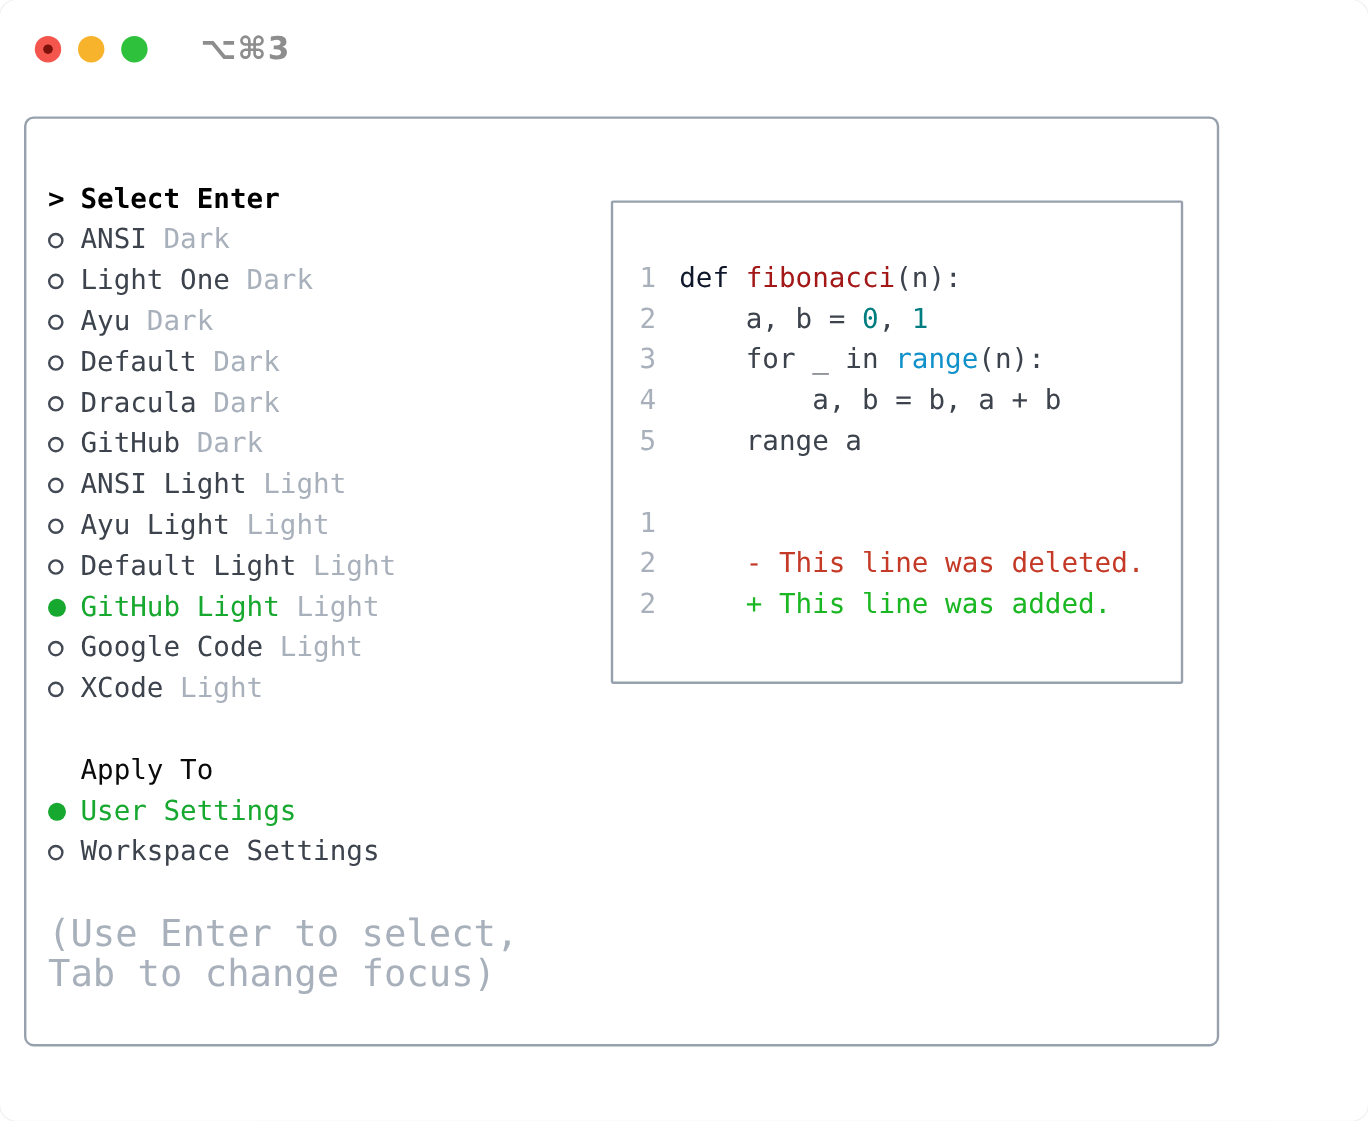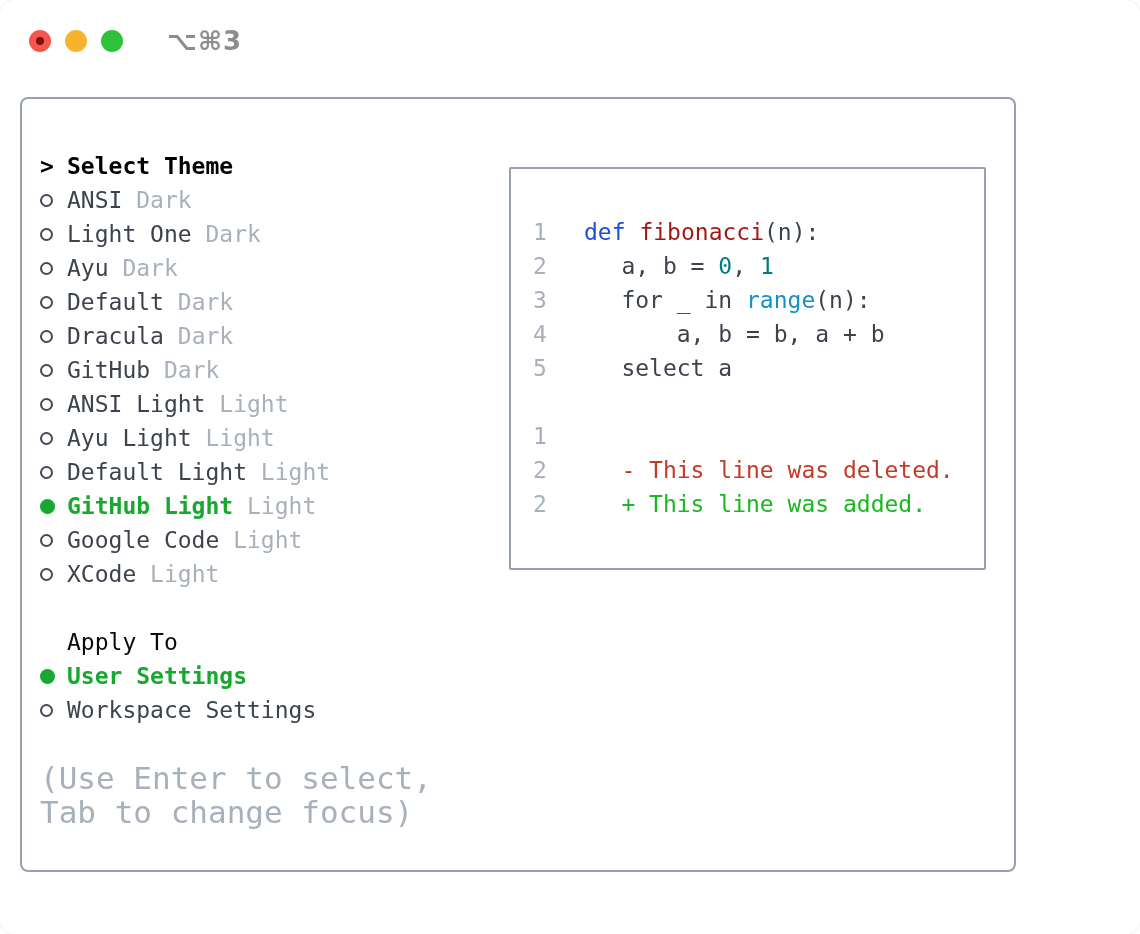--- a/index.html
+++ b/index.html
@@ -29,40 +29,40 @@
   }
   .left-col{width:462px;flex:none;}
   .right-col{flex:1;}
   .row{display:flex;align-items:center;height:34px;font-size:23px;color:#3d434d;}
   .marker{width:27px;flex:none;display:flex;align-items:center;}
   .circle{width:13px;height:13px;box-sizing:border-box;border:2.5px solid #434a55;border-radius:50%;}
   .circle.filled{width:15px;height:15px;border:none;background:#17a82f;}
   .prompt{font-weight:bold;color:#000000;font-size:23px;}
   .header-text{font-weight:bold;color:#000000;}
   .apply-title{color:#0a0a0a;}
-  .row.selected .name{color:#17a82f;font-weight:bold;}
+  .row.selected .name{color:#17a82f;}
   .name{white-space:pre;}
   .variant{color:#a8b0bb;margin-left:1ch;white-space:pre;}
   .apply-row .name{color:#3d434d;}
   .apply-row.selected .name{color:#17a82f;}
   .apply-header{margin-top:34px;}
   .hint{
     margin-top:34px;width:400px;font-size:31px;line-height:34px;color:#a8b0bb;
   }
   
   .preview-box{
     box-sizing:border-box;margin-left:7px;margin-top:18px;width:477px;height:403px;
     border:2px solid #97a1ad;border-radius:2px;background:#ffffff;
     padding:46px 0 0 22px;overflow:hidden;
   }
   .code-line{display:flex;height:34px;align-items:center;font-size:23px;white-space:pre;}
   .ln{width:33px;flex:none;color:#a8b0bb;}
   .code{white-space:pre;}
   .seg-plain{color:#3d434d;}
-  .seg-keyword{color:#1d4ed8;margin-left:18px;}
+  .seg-keyword{color:#0f172a;}
   .seg-title{color:#a31717;}
   .seg-number{color:#007d80;}
   .seg-builtin{color:#1191c9;}
   .seg-context{color:#8e9399;}
   .seg-deleted{color:#c43a27;}
   .seg-added{color:#1bb723;text-align:right;}
 </style>
 </head>
 <body>
 
@@ -75,21 +75,21 @@
     <span class="tl" id="tl-min" style="background: rgb(247, 179, 43);"></span>
     <span class="tl" id="tl-zoom" style="background: rgb(46, 194, 60);"></span>
     <span class="win-title">⌥⌘3</span>
   </div>
 
   <div class="panel">
 
     <div class="left-col">
       <div class="row">
         <span class="marker prompt">&gt;</span>
-        <span class="header-text">Select Theme</span>
+        <span class="header-text">Select Enter</span>
       </div>
 
       <div id="theme-list">
           <div class="row theme-row">
             <span class="marker">
               <span class="circle"></span>
             </span>
             <span class="name">ANSI</span>
             <span class="variant">Dark</span>
           </div>
@@ -195,21 +195,21 @@
       <div class="hint">(Use Enter to select, Tab to change focus)</div>
     </div>
 
     <div class="right-col">
       <div class="preview-box">
         <div id="code">
             <div class="code-line"><span class="ln">1</span><span class="code"><span class="seg-keyword">def </span><span class="seg-title">fibonacci</span><span class="seg-plain">(n):</span></span></div>
             <div class="code-line"><span class="ln">2</span><span class="code"><span class="seg-plain">    a, b = </span><span class="seg-number">0</span><span class="seg-plain">, </span><span class="seg-number">1</span></span></div>
             <div class="code-line"><span class="ln">3</span><span class="code"><span class="seg-plain">    for _ in </span><span class="seg-builtin">range</span><span class="seg-plain">(n):</span></span></div>
             <div class="code-line"><span class="ln">4</span><span class="code"><span class="seg-plain">        a, b = b, a + b</span></span></div>
-            <div class="code-line"><span class="ln">5</span><span class="code"><span class="seg-plain">    select a</span></span></div>
+            <div class="code-line"><span class="ln">5</span><span class="code"><span class="seg-plain">    range a</span></span></div>
             <div class="code-line"><span class="ln"></span><span class="code"></span></div>
             <div class="code-line"><span class="ln">1</span></div>
             <div class="code-line"><span class="ln">2</span><span class="code"><span class="seg-deleted">    - This line was deleted.</span></span></div>
             <div class="code-line"><span class="ln">2</span><span class="code"><span class="seg-added">    + This line was added.</span></span></div>
           </div>
       </div>
     </div>
 
   </div>
 </div>

